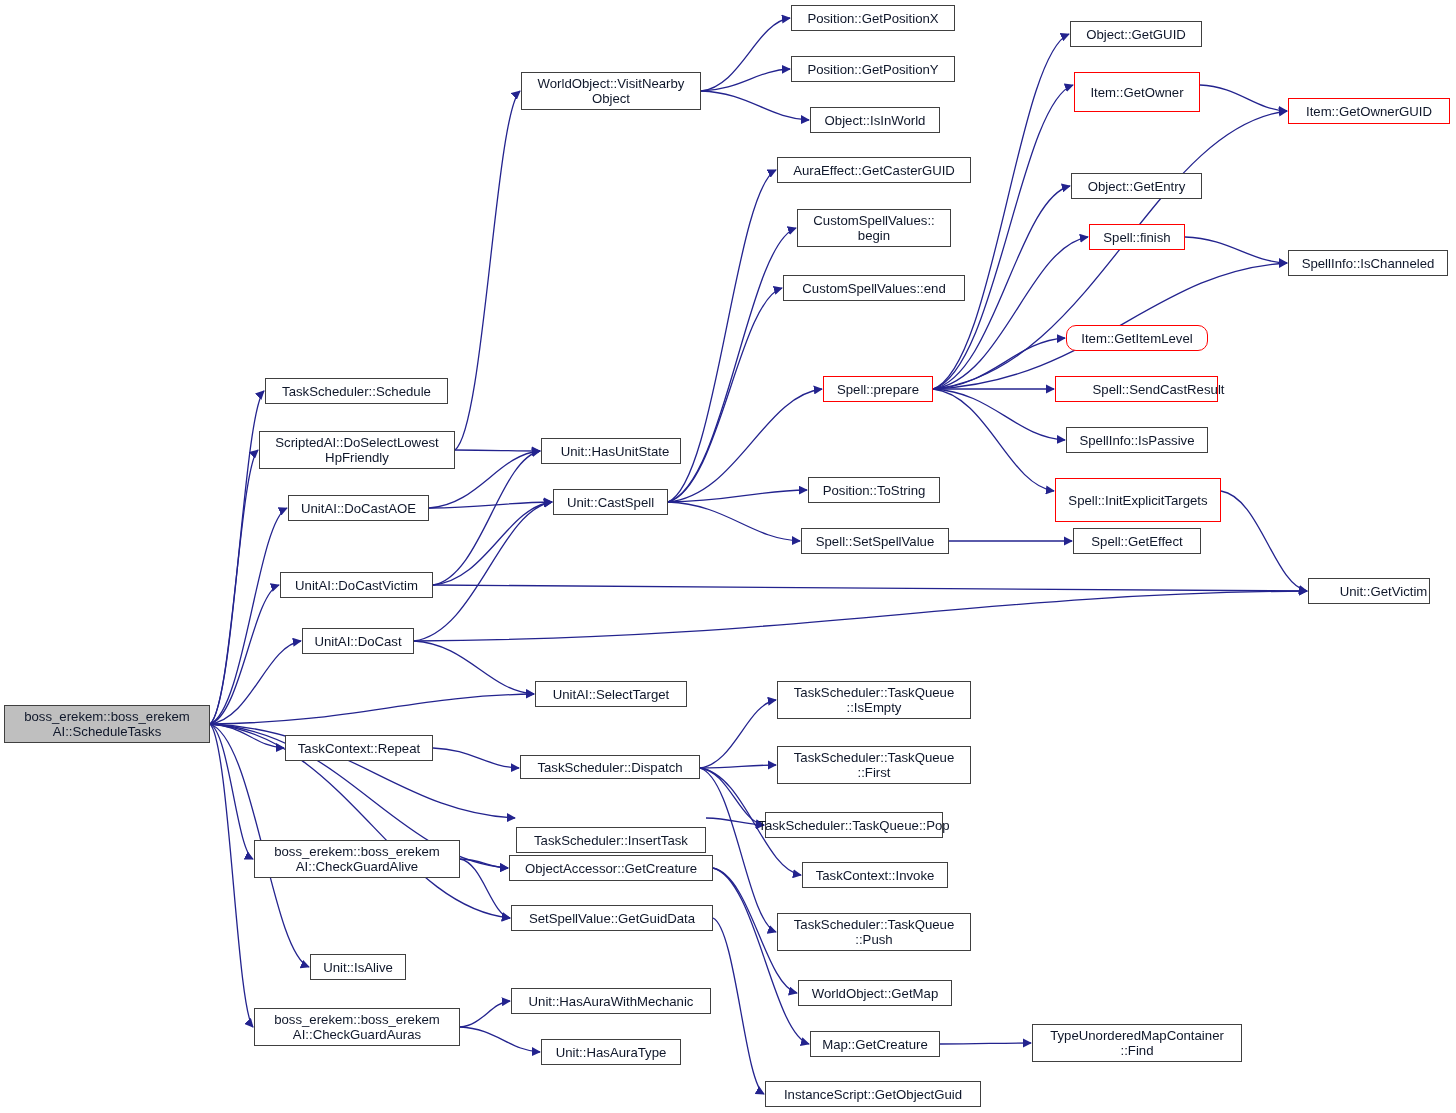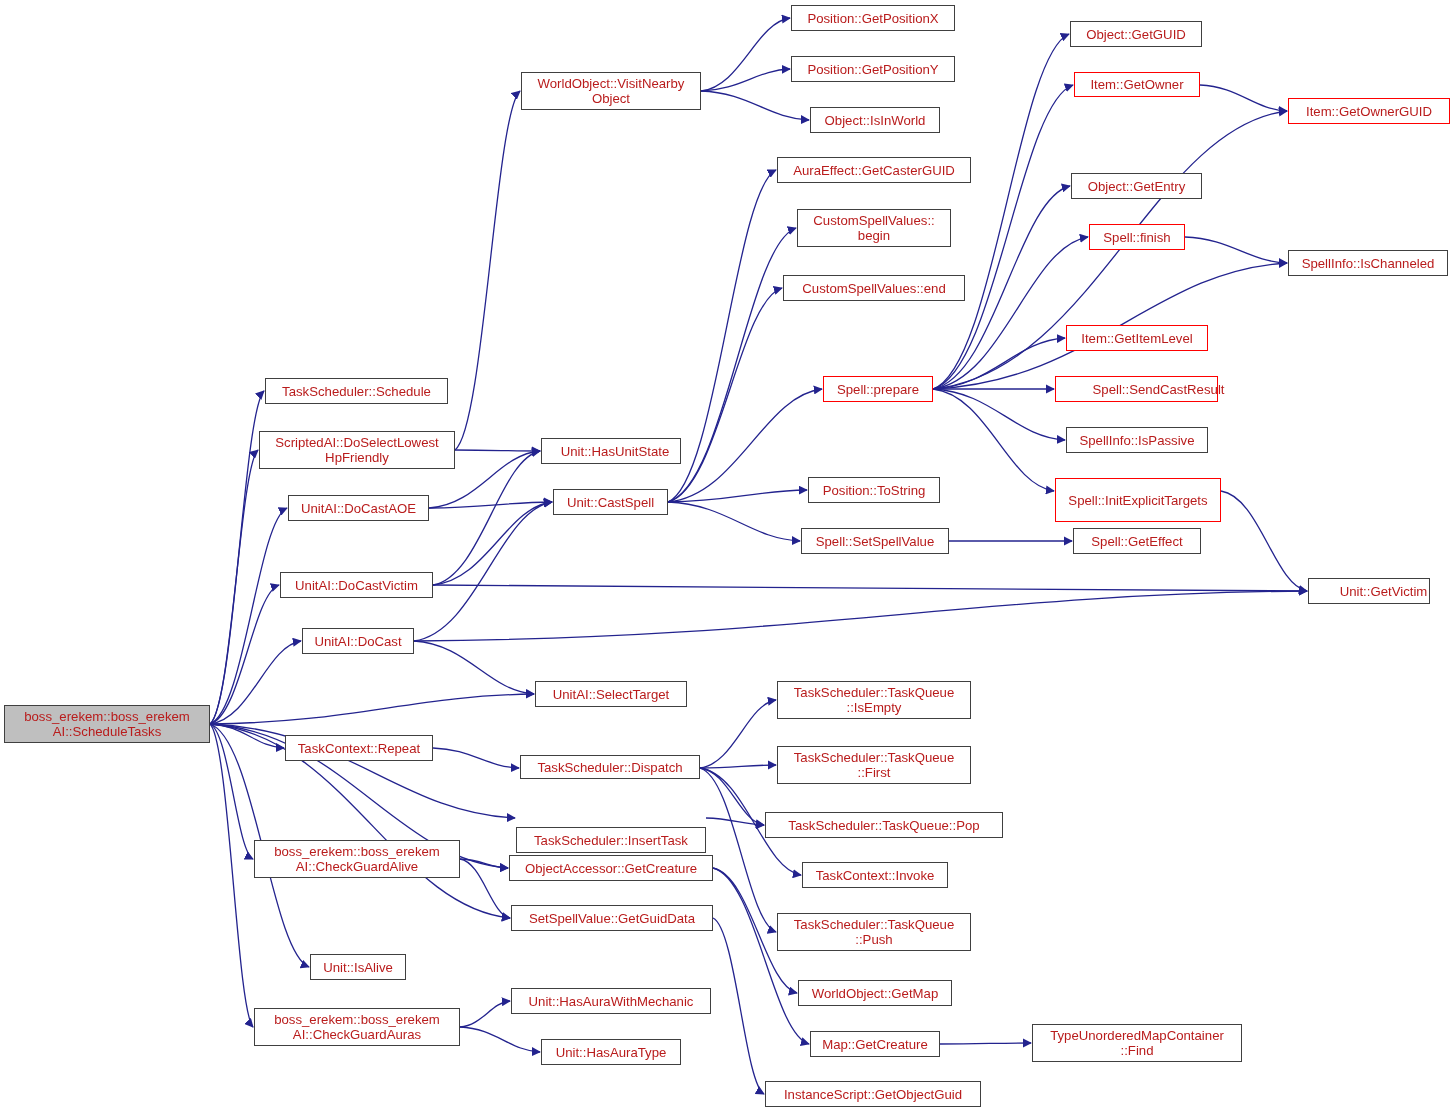--- a/index.html
+++ b/index.html
@@ -19,21 +19,21 @@
   }
   .node{
     position:absolute;
     box-sizing:border-box;
     display:flex;
     align-items:center;
     justify-content:center;
     text-align:center;
     background:#ffffff;
     border:1px solid #404040;
-    color:#b91c1c;
+    color:#0f172a;
     font-size:13.2px;
     line-height:15px;
     letter-spacing:0px;
     white-space:pre-line;
     padding:0 4px;
     z-index:5;
   }
   .node.red{ border-color:#ff0000; }
   .node.root{ background:#bfbfbf; border-color:#404040; }
 </style>
@@ -141,36 +141,36 @@
       <div class="node" style="left: 791px; top: 56px; width: 164px; height: 26px; text-align: center;">Position::GetPositionY</div>
       <div class="node" style="left: 810px; top: 107px; width: 130px; height: 26px;">Object::IsInWorld</div>
       <div class="node" style="left: 777px; top: 157px; width: 194px; height: 26px;">AuraEffect::GetCasterGUID</div>
       <div class="node" style="left: 797px; top: 209px; width: 154px; height: 38px;">CustomSpellValues::
 begin</div>
       <div class="node" style="left: 783px; top: 275px; width: 182px; height: 26px;">CustomSpellValues::end</div>
       <div class="node" style="left: 808px; top: 477px; width: 132px; height: 26px;">Position::ToString</div>
       <div class="node" style="left: 801px; top: 528px; width: 148px; height: 26px;">Spell::SetSpellValue</div>
       <div class="node red" style="left: 823px; top: 376px; width: 110px; height: 26px;">Spell::prepare</div>
       <div class="node" style="left: 1070px; top: 21px; width: 132px; height: 26px;">Object::GetGUID</div>
-      <div class="node red" style="left: 1074px; top: 72px; width: 126px; height: 25px;">Item::GetOwner</div>
+      <div class="node red" style="left: 1074px; top: 72px; width: 126px; height: 40px;">Item::GetOwner</div>
       <div class="node" style="left: 1071px; top: 173px; width: 131px; height: 26px;">Object::GetEntry</div>
       <div class="node red" style="left: 1089px; top: 224px; width: 96px; height: 26px;">Spell::finish</div>
-      <div class="node red" style="left: 1066px; top: 325px; width: 142px; height: 26px;">Item::GetItemLevel</div>
+      <div class="node red" style="left: 1066px; top: 325px; width: 142px; height: 26px; border-radius: 10px;">Item::GetItemLevel</div>
       <div class="node red" style="left: 1055px; top: 376px; width: 163px; height: 26px; padding-left: 48px;">Spell::SendCastResult</div>
       <div class="node" style="left: 1066px; top: 427px; width: 142px; height: 26px;">SpellInfo::IsPassive</div>
       <div class="node red" style="left: 1055px; top: 478px; width: 166px; height: 44px;">Spell::InitExplicitTargets</div>
       <div class="node" style="left: 1073px; top: 528px; width: 128px; height: 26px;">Spell::GetEffect</div>
       <div class="node red" style="left: 1288px; top: 98px; width: 162px; height: 26px;">Item::GetOwnerGUID</div>
       <div class="node" style="left: 1288px; top: 250px; width: 160px; height: 26px;">SpellInfo::IsChanneled</div>
       <div class="node" style="left: 1308px; top: 578px; width: 122px; height: 26px; padding-left: 33px;">Unit::GetVictim</div>
       <div class="node" style="left: 777px; top: 681px; width: 194px; height: 38px;">TaskScheduler::TaskQueue
 ::IsEmpty</div>
       <div class="node" style="left: 777px; top: 746px; width: 194px; height: 38px;">TaskScheduler::TaskQueue
 ::First</div>
-      <div class="node" style="left: 765px; top: 812px; width: 238px; height: 26px;">TaskScheduler::TaskQueue::Pop</div>
+      <div class="node" style="left: 765px; top: 812px; width: 178px; height: 26px;">TaskScheduler::TaskQueue::Pop</div>
       <div class="node" style="left: 802px; top: 862px; width: 146px; height: 26px;">TaskContext::Invoke</div>
       <div class="node" style="left: 777px; top: 913px; width: 194px; height: 38px;">TaskScheduler::TaskQueue
 ::Push</div>
       <div class="node" style="left: 798px; top: 980px; width: 154px; height: 26px;">WorldObject::GetMap</div>
       <div class="node" style="left: 810px; top: 1031px; width: 130px; height: 26px;">Map::GetCreature</div>
       <div class="node" style="left: 765px; top: 1081px; width: 216px; height: 26px;">InstanceScript::GetObjectGuid</div>
       <div class="node" style="left: 1032px; top: 1024px; width: 210px; height: 38px;">TypeUnorderedMapContainer
 ::Find</div>
     </div>
 </div>

